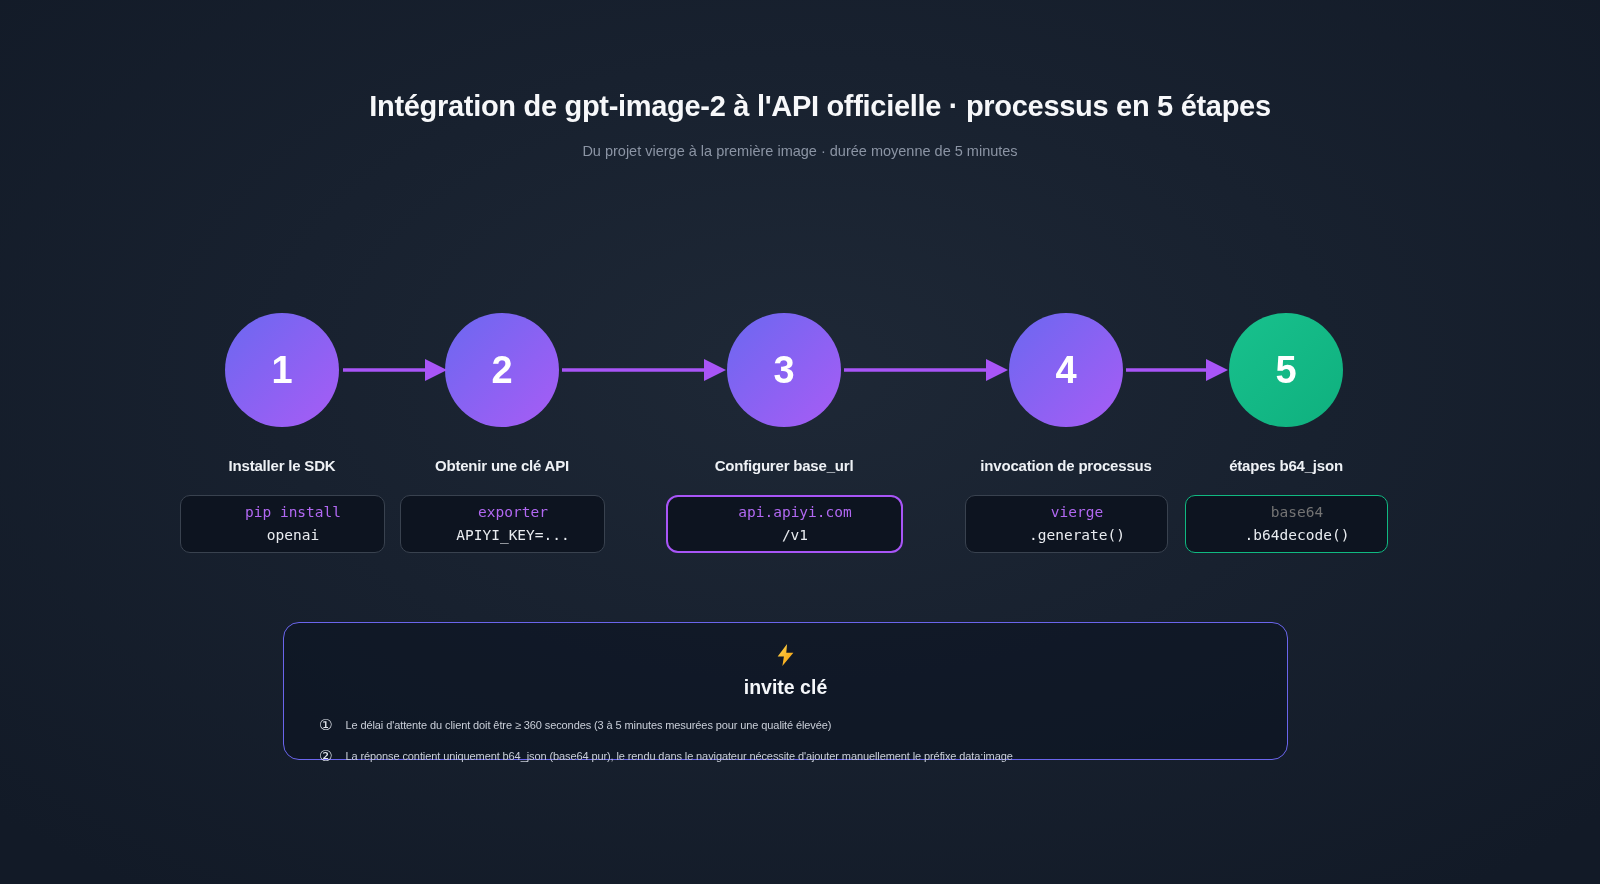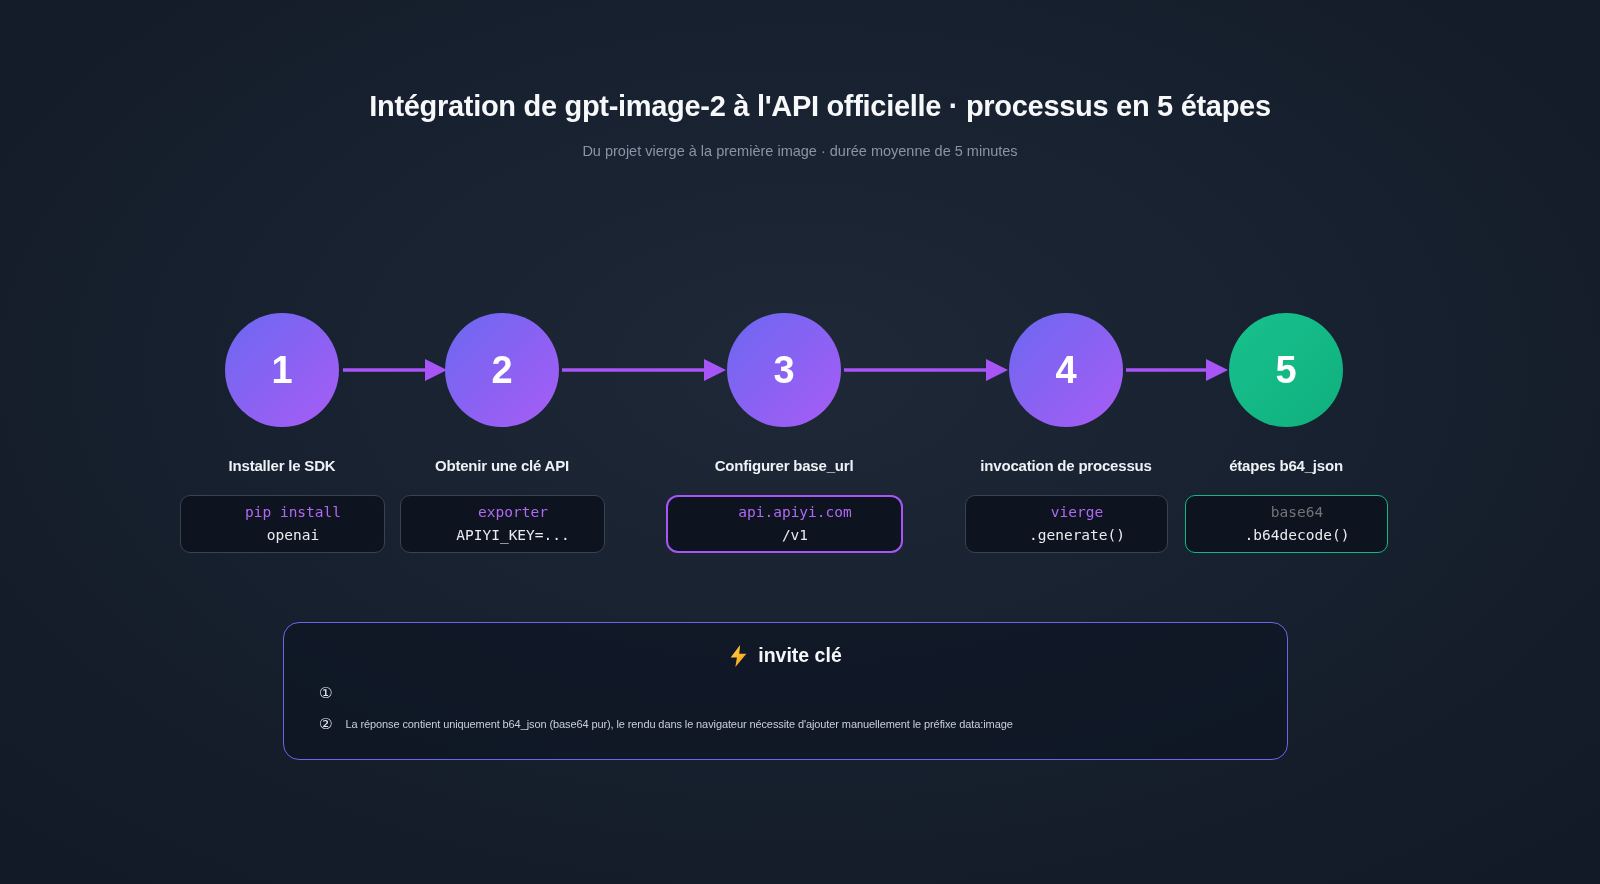--- a/index.html
+++ b/index.html
@@ -109,20 +109,21 @@
     border-radius: 16px;
   }
   .note-title {
     margin-top: 21px;
     text-align: left;
     color: #f5f7fa;
     font-size: 19.5px;
     font-weight: 700;
     display: flex; align-items: center; justify-content: center;
     gap: 10px;
+    flex-direction: column;
   }
   .note-items { margin: 17px 0 0 35px; }
   .note-item {
     display: flex;
     align-items: center;
     gap: 13px;
     margin-bottom: 13px;
   }
   .note-marker {
     color: #e2e6ed;
@@ -225,20 +226,21 @@
             <stop offset="1" stop-color="#f59e0b"></stop>
           </linearGradient>
         </defs>
         <polygon points="14,0 2,16 10,16 8,28 22,11 13,11" fill="url(#boltg)"></polygon>
       </svg>
       <span>invite clé</span>
     </div>
     <div class="note-items">
       <div class="note-item">
         <span class="note-marker">①</span>
+        <span class="note-text">Le délai d'attente du client doit être ≥ 360 secondes (3 à 5 minutes mesurées pour une qualité élevée)</span>
       </div>
       <div class="note-item">
         <span class="note-marker">②</span>
         <span class="note-text">La réponse contient uniquement b64_json (base64 pur), le rendu dans le navigateur nécessite d'ajouter manuellement le préfixe data:image</span>
       </div>
     </div>
   </div>
 
 </div>
 

